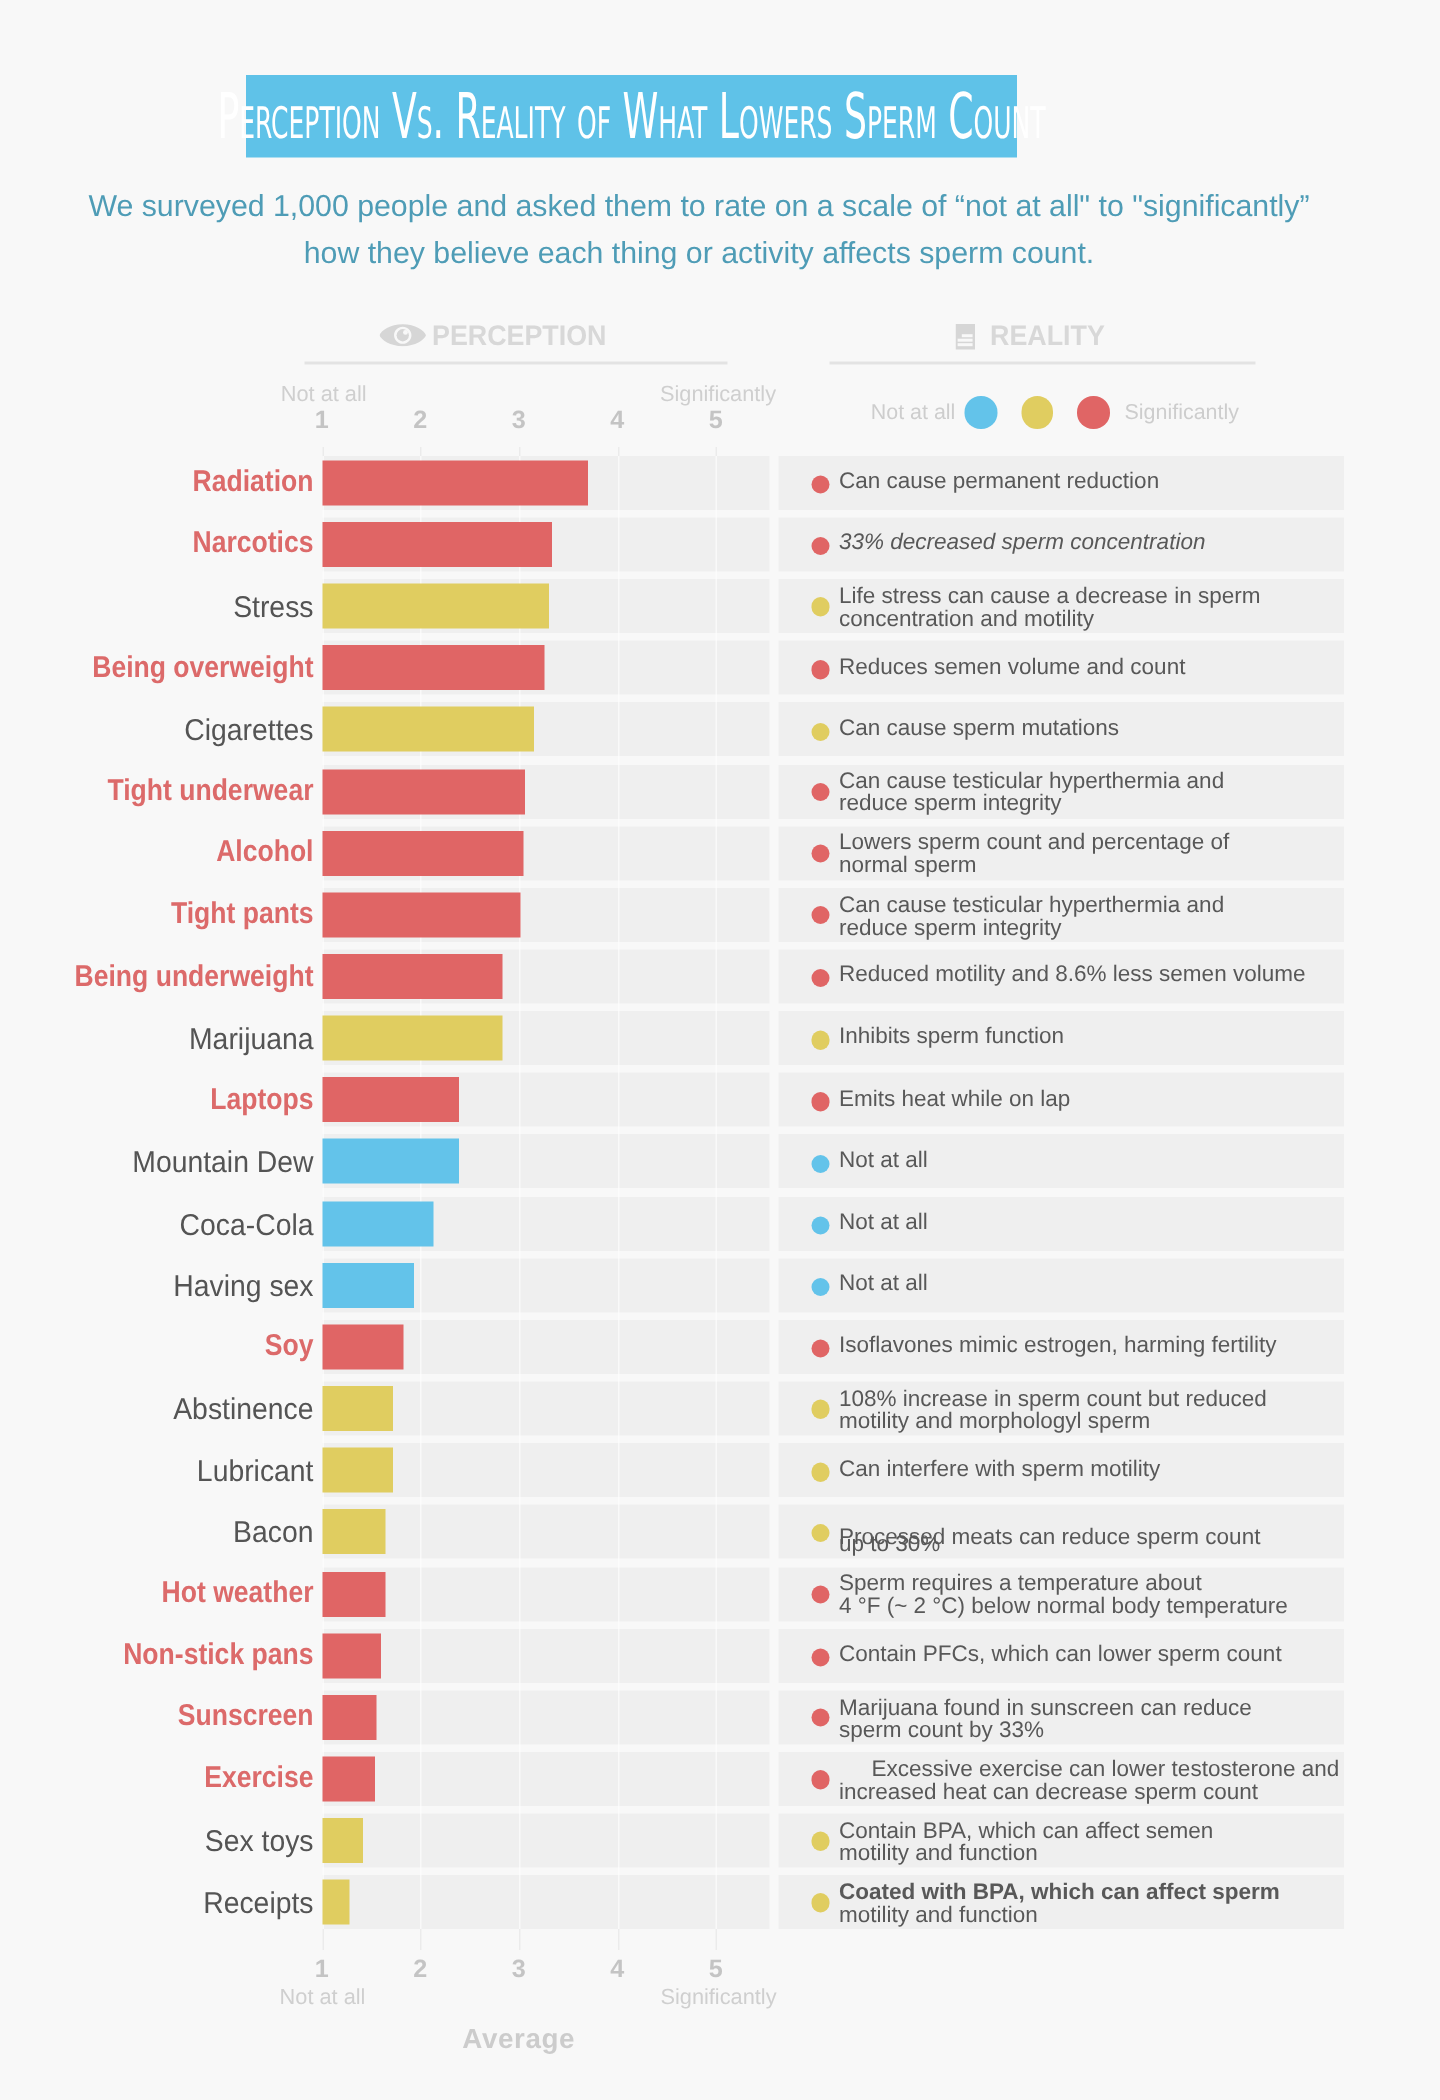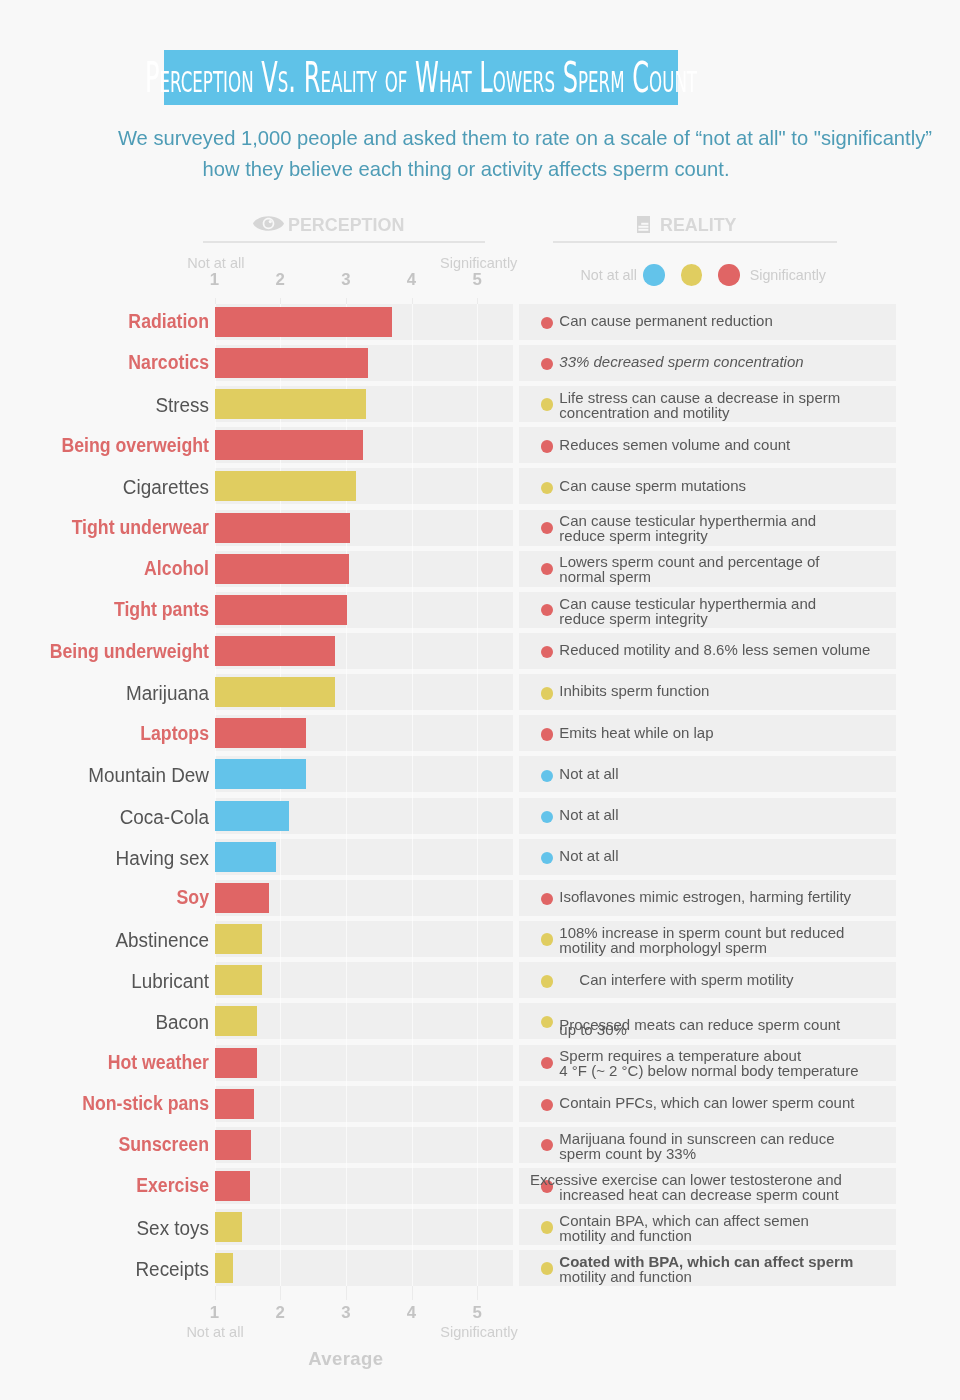--- a/index.html
+++ b/index.html
@@ -9,21 +9,21 @@
 .stage{position:absolute;left:0;top:0;width:960px;height:1400px;}
 
 
 .title-banner{position:absolute;left:164px;top:50px;width:514px;height:55px;background:#5fc2e8;}
 .title-text{position:absolute;left:50%;top:0;height:55px;line-height:56px;text-align:center;
   color:#ffffff;font-family:"DejaVu Sans Condensed","DejaVu Sans",sans-serif;font-weight:400;
   font-size:42px;font-variant:small-caps;letter-spacing:0px;
   transform:translateX(-50%) scaleX(0.639);transform-origin:center center;white-space:nowrap;}
 .subtitle{position:absolute;left:0;top:0;width:932px;text-align:center;color:#4e9cb6;
   font-size:20.2px;font-weight:400;white-space:nowrap;line-height:22px;}
-#sub1{top:126.7px;text-align:right;}
+#sub1{top:126.7px;}
 #sub2{top:158.2px;}
 
 
 .ico{position:absolute;}
 .lbl{position:absolute;font-size:18.9px;letter-spacing:0px;color:#d8d8d8;font-weight:bold;
   line-height:22px;white-space:nowrap;transform:scaleX(0.947);transform-origin:left center;}
 .sec-rule{position:absolute;height:1.5px;background:#e3e3e3;}
 
 
 .axis-lab{position:absolute;font-size:14.5px;color:#cfcfcf;white-space:nowrap;line-height:15px;}
@@ -228,21 +228,21 @@
   <div class="rdot" style="left:540.9px;top:933.25px;background:#e0cd60;"></div>
   <div class="rtext" style="left:559.3px;top:925.75px;">108% increase in sperm count but reduced</div>
   <div class="rtext" style="left:559.3px;top:940.75px;">motility and morphologyl sperm</div>
 </div>
 <div>
   <div class="rowbg" style="left:214.5px;top:962.20px;width:298.0px;height:36.0px;"></div>
   <div class="bar" style="left:214.5px;top:965.20px;width:47.3px;height:30.0px;background:#e0cd60;"></div>
   <div class="rowlabel plain" style="left:0px;top:969.70px;width:209.0px;">Lubricant</div>
   <div class="rowbg" style="left:518.5px;top:962.20px;width:377.5px;height:36.0px;"></div>
   <div class="rdot" style="left:540.9px;top:975.30px;background:#e0cd60;"></div>
-  <div class="rtext" style="left:559.3px;top:972.50px;margin-left:20px;">Can interfere with sperm motility</div>
+  <div class="rtext" style="left:559.3px;top:972.50px;">Can interfere with sperm motility</div>
 </div>
 <div>
   <div class="rowbg" style="left:214.5px;top:1003.35px;width:298.0px;height:36.0px;"></div>
   <div class="bar" style="left:214.5px;top:1006.35px;width:42.7px;height:30.0px;background:#e0cd60;"></div>
   <div class="rowlabel plain" style="left:0px;top:1010.85px;width:209.0px;">Bacon</div>
   <div class="rowbg" style="left:518.5px;top:1003.35px;width:377.5px;height:36.0px;"></div>
   <div class="rdot" style="left:540.9px;top:1015.55px;background:#e0cd60;"></div>
   <div class="rtext" style="left:559.3px;top:1008.05px;margin-top:10px;">Processed meats can reduce sperm count</div>
   <div class="rtext" style="left:559.3px;top:1023.05px;">up to 30%</div>
 </div>
@@ -271,21 +271,21 @@
   <div class="rdot" style="left:540.9px;top:1139.00px;background:#e06565;"></div>
   <div class="rtext" style="left:559.3px;top:1131.50px;">Marijuana found in sunscreen can reduce</div>
   <div class="rtext" style="left:559.3px;top:1146.50px;">sperm count by 33%</div>
 </div>
 <div>
   <div class="rowbg" style="left:214.5px;top:1167.95px;width:298.0px;height:36.0px;"></div>
   <div class="bar" style="left:214.5px;top:1170.95px;width:35.5px;height:30.0px;background:#e06565;"></div>
   <div class="rowlabel red" style="left:0px;top:1175.45px;width:209.0px;">Exercise</div>
   <div class="rowbg" style="left:518.5px;top:1167.95px;width:377.5px;height:36.0px;"></div>
   <div class="rdot" style="left:540.9px;top:1180.15px;background:#e06565;"></div>
-  <div class="rtext" style="left:530px;top:1172.65px;text-align:right;">Excessive exercise can lower testosterone and</div>
+  <div class="rtext" style="left:581px;top:1172.65px;text-align:right;">Excessive exercise can lower testosterone and</div>
   <div class="rtext" style="left:559.3px;top:1187.65px;">increased heat can decrease sperm count</div>
 </div>
 <div>
   <div class="rowbg" style="left:214.5px;top:1209.10px;width:298.0px;height:36.0px;"></div>
   <div class="bar" style="left:214.5px;top:1212.10px;width:27.6px;height:30.0px;background:#e0cd60;"></div>
   <div class="rowlabel plain" style="left:0px;top:1216.60px;width:209.0px;">Sex toys</div>
   <div class="rowbg" style="left:518.5px;top:1209.10px;width:377.5px;height:36.0px;"></div>
   <div class="rdot" style="left:540.9px;top:1221.30px;background:#e0cd60;"></div>
   <div class="rtext" style="left:559.3px;top:1213.80px;">Contain BPA, which can affect semen</div>
   <div class="rtext" style="left:559.3px;top:1228.80px;">motility and function</div>

